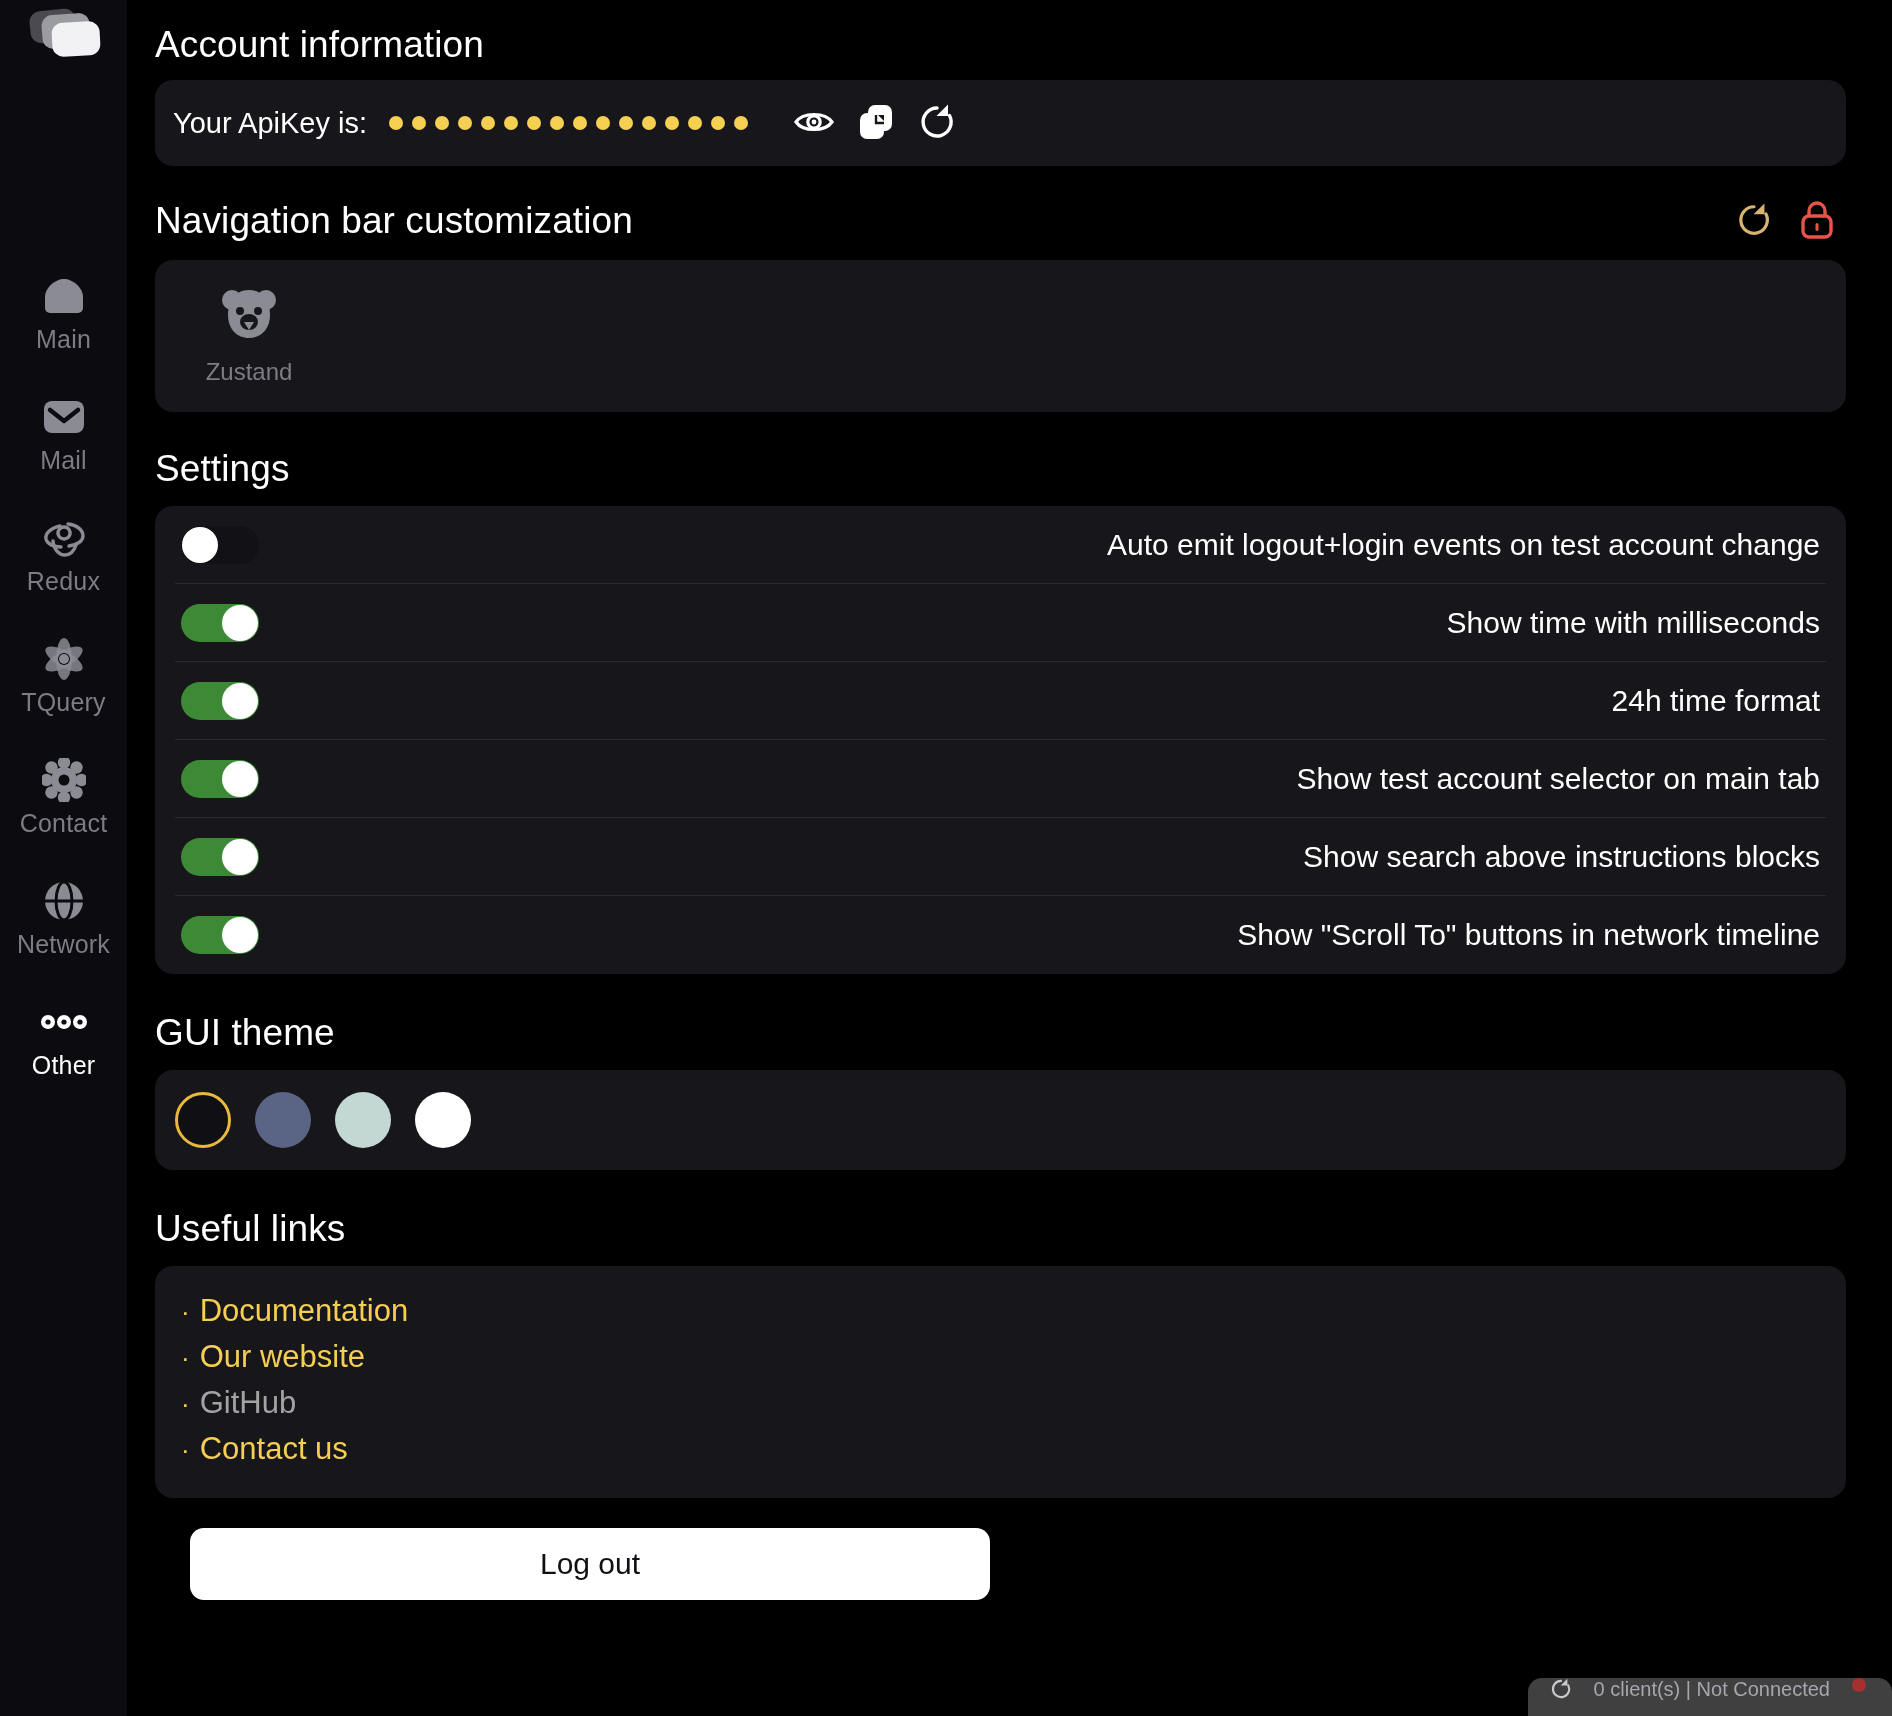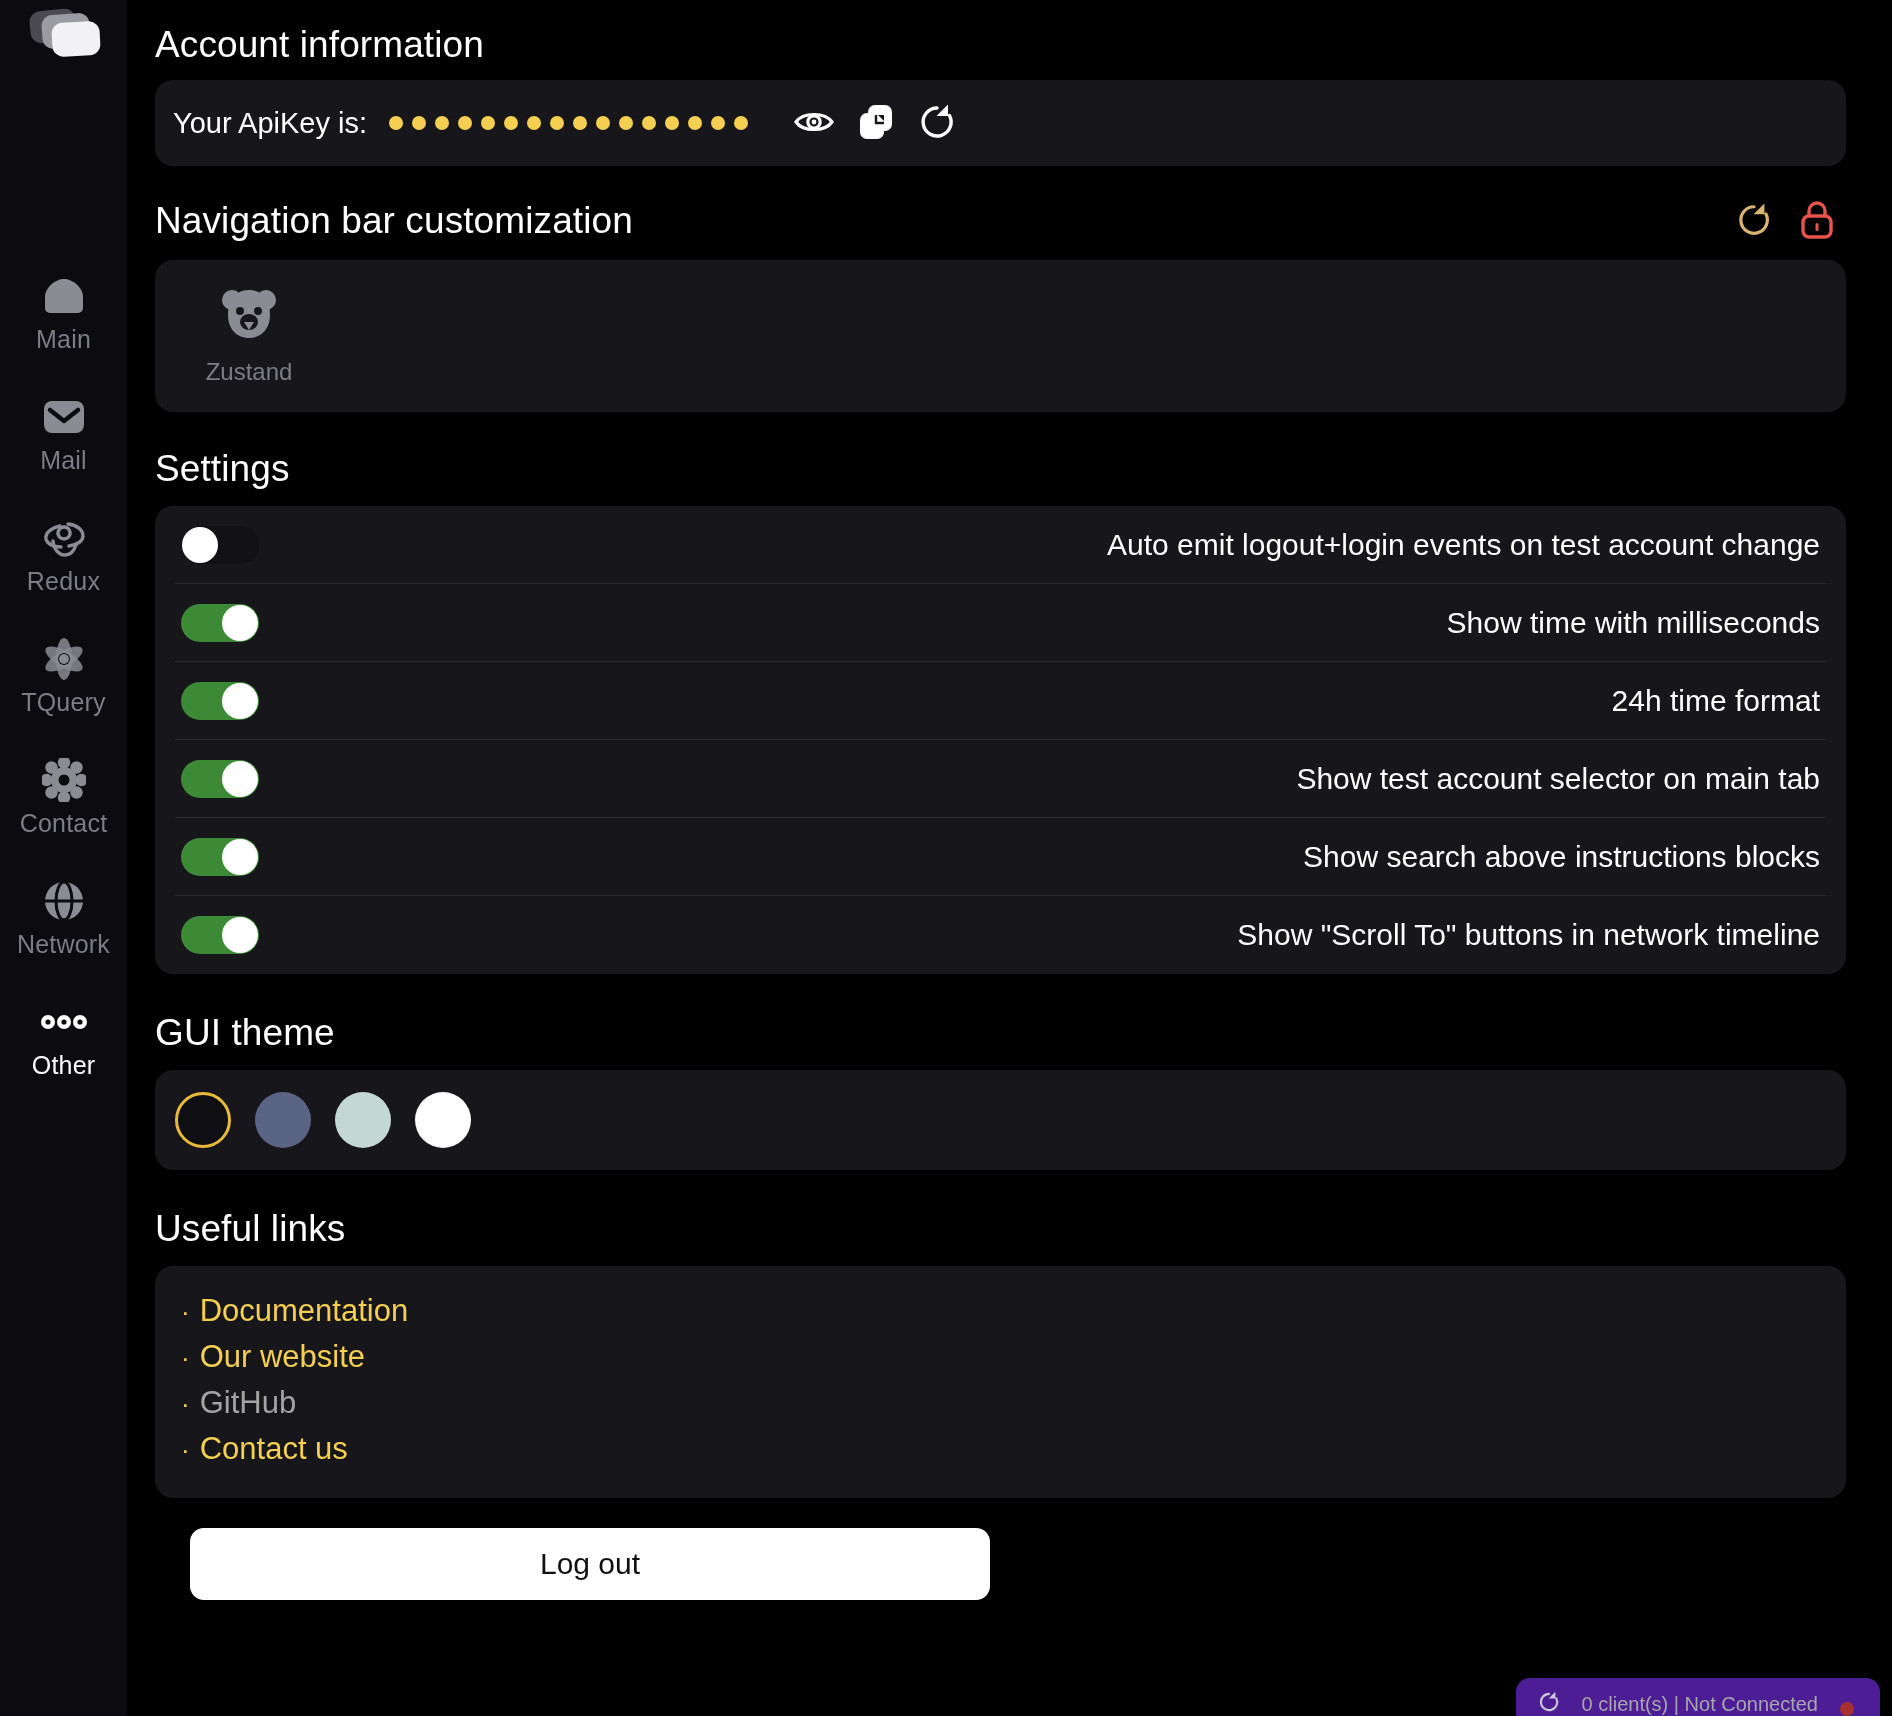--- a/index.html
+++ b/index.html
@@ -287,28 +287,28 @@
     border-radius: 14px;
     font-size: 30px;
     font-family: "Liberation Sans", sans-serif;
     cursor: pointer;
     margin-left: 35px;
   }
 
   
   .statusbar {
     position: absolute;
-    right: 12px;
+    right: 0px;
     bottom: 0px;
     height: 38px;
-    background: #4c1d95;
+    background: #404040;
     border-top-left-radius: 14px;
     border-top-right-radius: 14px;
     display: flex;
-    align-items: flex-end;
+    align-items: flex-start;
     gap: 22px;
     padding: 0 26px 0 22px;
   }
   .status-text {
     font-size: 20px;
     color: #a6a6ae;
     white-space: nowrap;
   }
   .status-dot {
     width: 14px;

